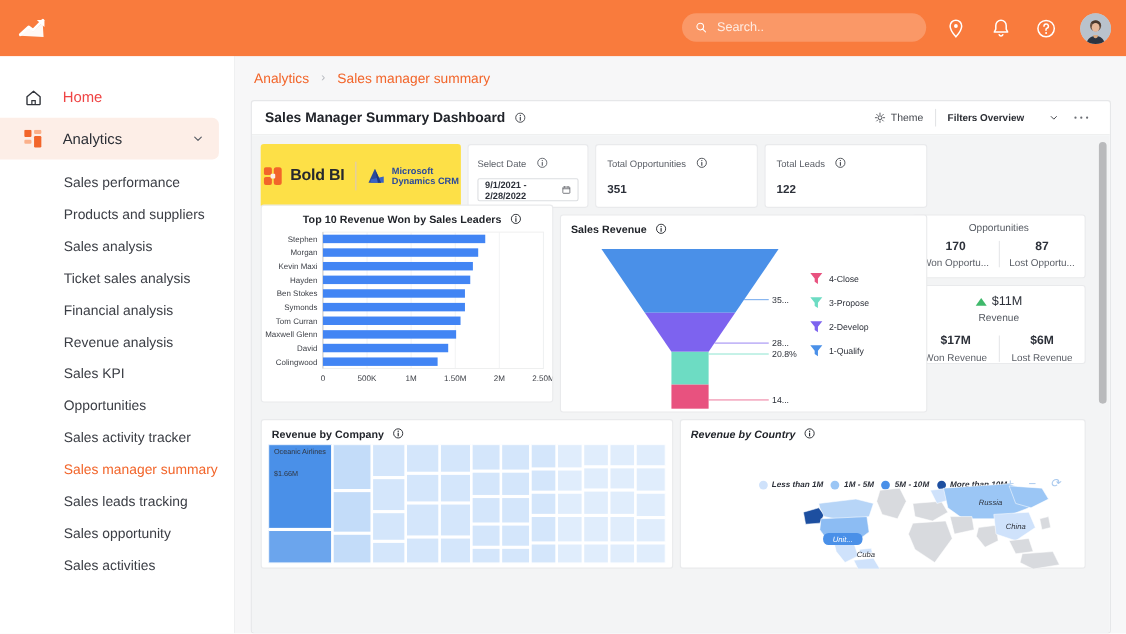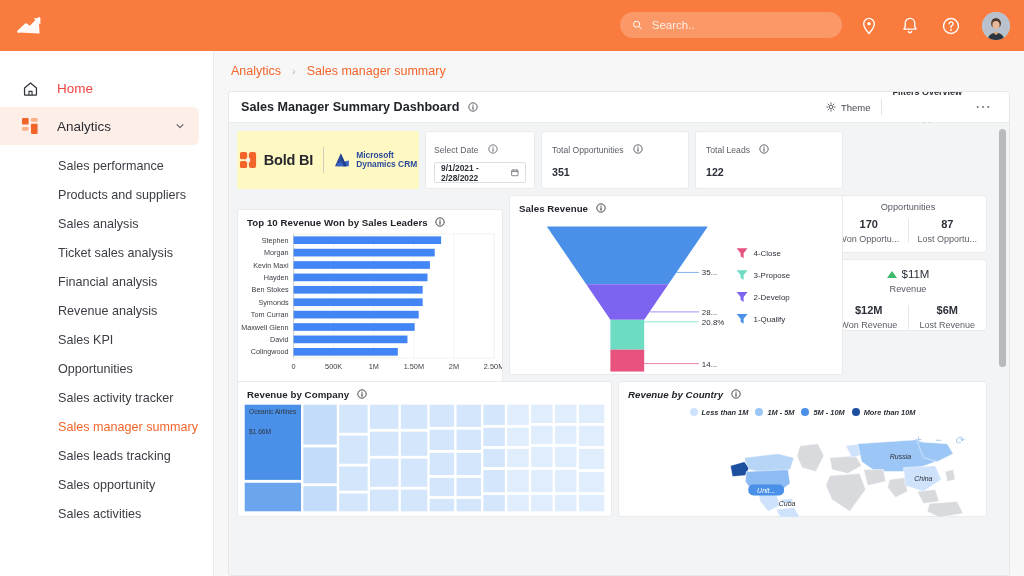--- a/index.html
+++ b/index.html
@@ -91,21 +91,21 @@
     vertical-align: -1px;
   }
   .head-right { margin-left: auto; display: flex; align-items: center; gap: 0; }
   .theme-btn {
     display: flex; align-items: center; gap: 5px; font-size: 9.5px;
     color: #43464d; cursor: pointer; padding: 0 11px;
   }
   .vdiv { width: 1px; height: 16px; background: #e3e4e6; }
   .filters-btn {
     display: flex; align-items: center; gap: 23px; font-size: 9px;
-    font-weight: bold; color: #2b2e34; cursor: pointer; padding: 0 10px; flex-direction: column;
+    font-weight: bold; color: #2b2e34; cursor: pointer; padding: 0 10px;
   }
   .more-btn { padding: 0 9px 6px 4px; cursor: pointer; font-size: 14px; color: #6a6d73; line-height: 8px; letter-spacing: 1px; }
 
   .canvas {
     flex: 1; position: relative; background: #f3f4f5; padding: 8px 8px 8px 8px;
     overflow: hidden;
   }
   .scrollbar-track {
     position: absolute; right: 3px; top: 5px; bottom: 5px; width: 9px;
     background: #f3f4f5; cursor: pointer;
@@ -119,21 +119,21 @@
     position: absolute; background: #fff; border: 1px solid #e9eaec;
     border-radius: 3px;
   }
   .card-title {
     font-size: 9.7px; font-weight: bold; color: #21242a;
     padding: 7px 0 0 9px; letter-spacing: .05px;
   }
 
   
   .brandcard {
-    left: 8px; top: 8px; width: 182px; height: 58px; background: #fef9c3;
+    left: 8px; top: 8px; width: 182px; height: 58px; background: #fde047;
     border: none; display: flex; align-items: center; justify-content: center; gap: 10px;
     overflow: hidden;
   }
   .boldbi { display: flex; align-items: center; gap: 6px; }
   .boldbi-txt { font-size: 14.5px; font-weight: bold; color: #26282e; letter-spacing: -.2px; }
   .ms-sep { width: 1px; height: 26px; background: #dcc8bd; }
   .ms { display: flex; align-items: center; gap: 4px; }
   .ms-txt { font-size: 8.4px; color: #2b4a9b; line-height: 1.12; font-weight: bold; }
 
   
@@ -166,35 +166,35 @@
     display: flex; align-items: center; justify-content: center; gap: 5px;
     padding-top: 2px;
   }
   .rev-amt { font-size: 11.5px; font-weight: normal; color: #2c3039; }
   .tri-up {
     width: 0; height: 0; border-left: 5px solid transparent;
     border-right: 5px solid transparent; border-bottom: 7px solid #3fb96b;
   }
 
   
-  .barcard   { left: 8px;   top: 86px;  width: 266px; height: 180px; }
+  .barcard   { left: 8px;   top: 63px;  width: 266px; height: 180px; text-align: center; }
   .funnelcard{ left: 280px; top: 72px;  width: 334px; height: 180px; }
   .treecard  { left: 8px;   top: 258px; width: 375px; height: 136px; }
   .mapcard   { left: 389px; top: 258px; width: 369px; height: 136px; font-style: italic; }
 
   .bar-plot { position: absolute; left: 0; top: 20px; width: 100%; height: 158px; }
   .funnel-plot { position: absolute; left: 0; top: 18px; width: 100%; height: 162px; }
   .tree-plot { position: absolute; left: 6px; top: 22px; right: 6px; bottom: 4px; }
   .map-plot { position: absolute; left: 0; top: 18px; width: 100%; bottom: 0; }
 
   .legend-row {
     position: absolute; top: 26px; left: 0; width: 100%;
     display: flex; align-items: center; justify-content: center; gap: 7px;
   }
-  .leg-item { display: flex; align-items: flex-start; gap: 4px; }
+  .leg-item { display: flex; align-items: flex-end; gap: 4px; margin-top: 28px; }
   .leg-dot { width: 8px; height: 8px; border-radius: 50%; }
   .leg-txt { font-size: 7.4px; font-weight: bold; color: #2c3039; }
 
   .map-ctrls {
     position: absolute; right: 22px; top: 52px; display: flex; gap: 13px;
     color: #a9c9ee; font-size: 12px; align-items: center;
   }
   .map-ctrl { cursor: pointer; line-height: 1; }
 
   .tile-label {
@@ -458,21 +458,21 @@
           </div>
 
           <div class="card statcard" style="top:136px;height:72px">
             <div class="rev-top">
               <div class="tri-up"></div>
               <span class="rev-amt">$11M</span>
             </div>
             <div class="stat-head" style="padding-top:4px">Revenue</div>
             <div class="stat-split" style="margin-top:4px">
               <div class="stat-half">
-                <div class="stat-num">$12M</div>
+                <div class="stat-num">$17M</div>
                 <div class="stat-cap">Won Revenue</div>
               </div>
               <div class="stat-vdiv"></div>
               <div class="stat-half">
                 <div class="stat-num">$6M</div>
                 <div class="stat-cap">Lost Revenue</div>
               </div>
             </div>
           </div>
 

